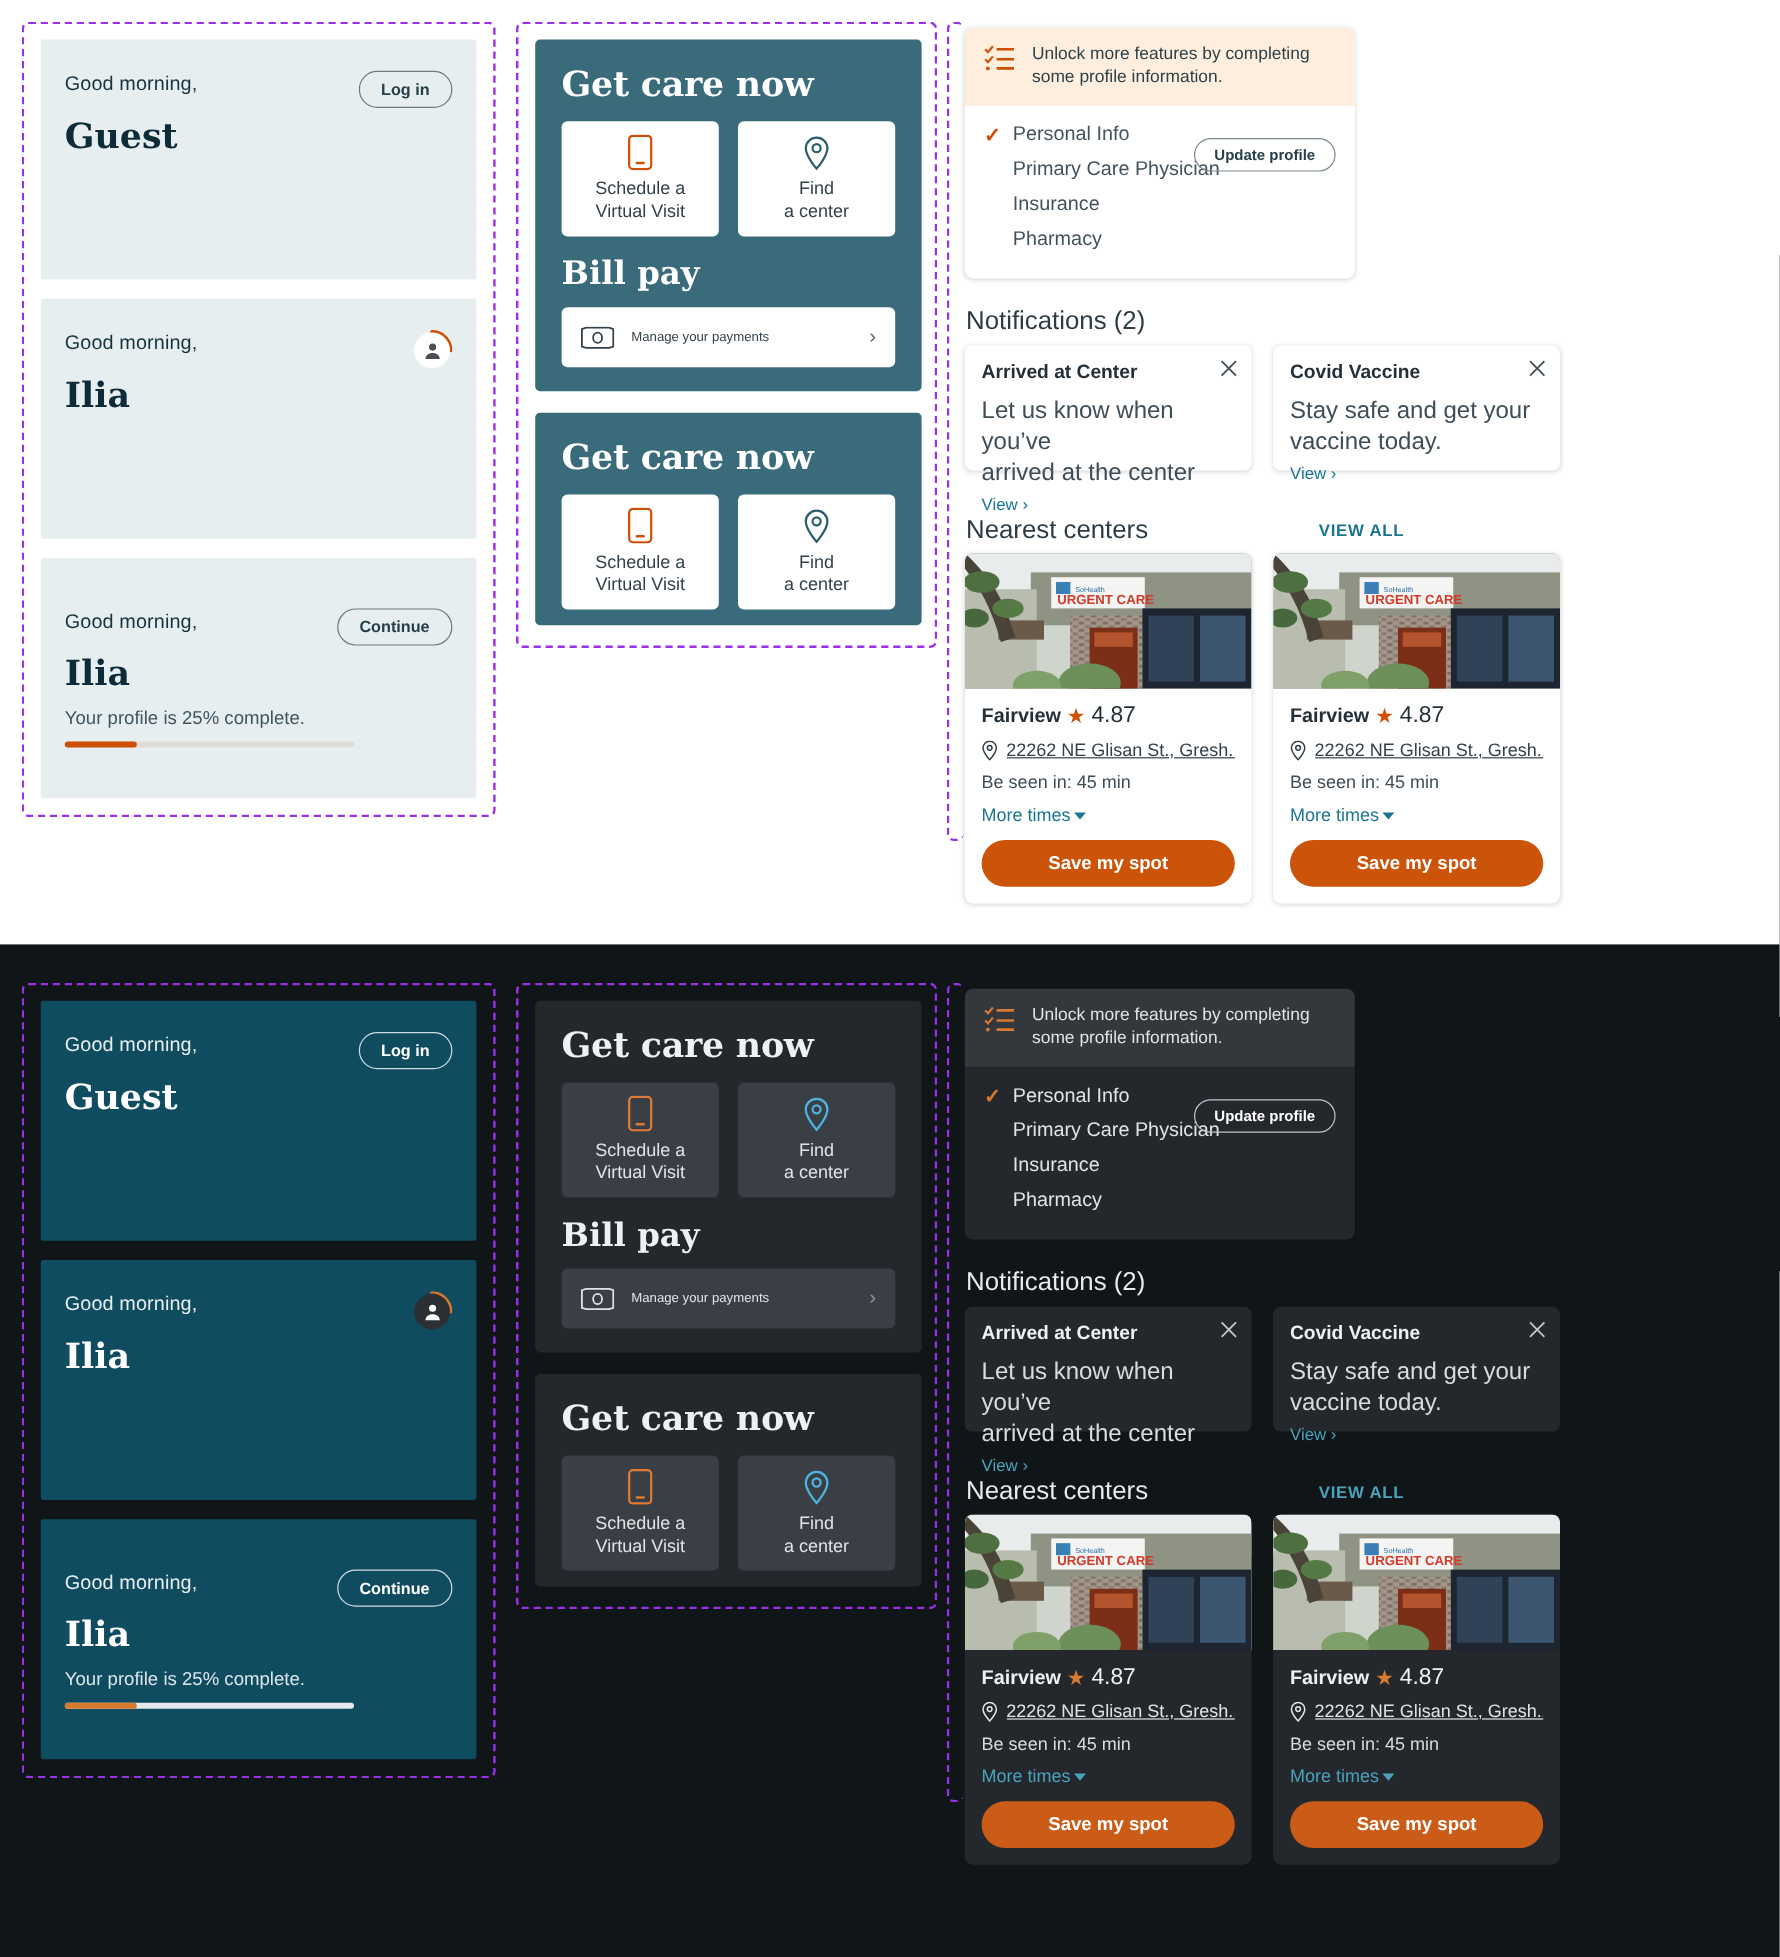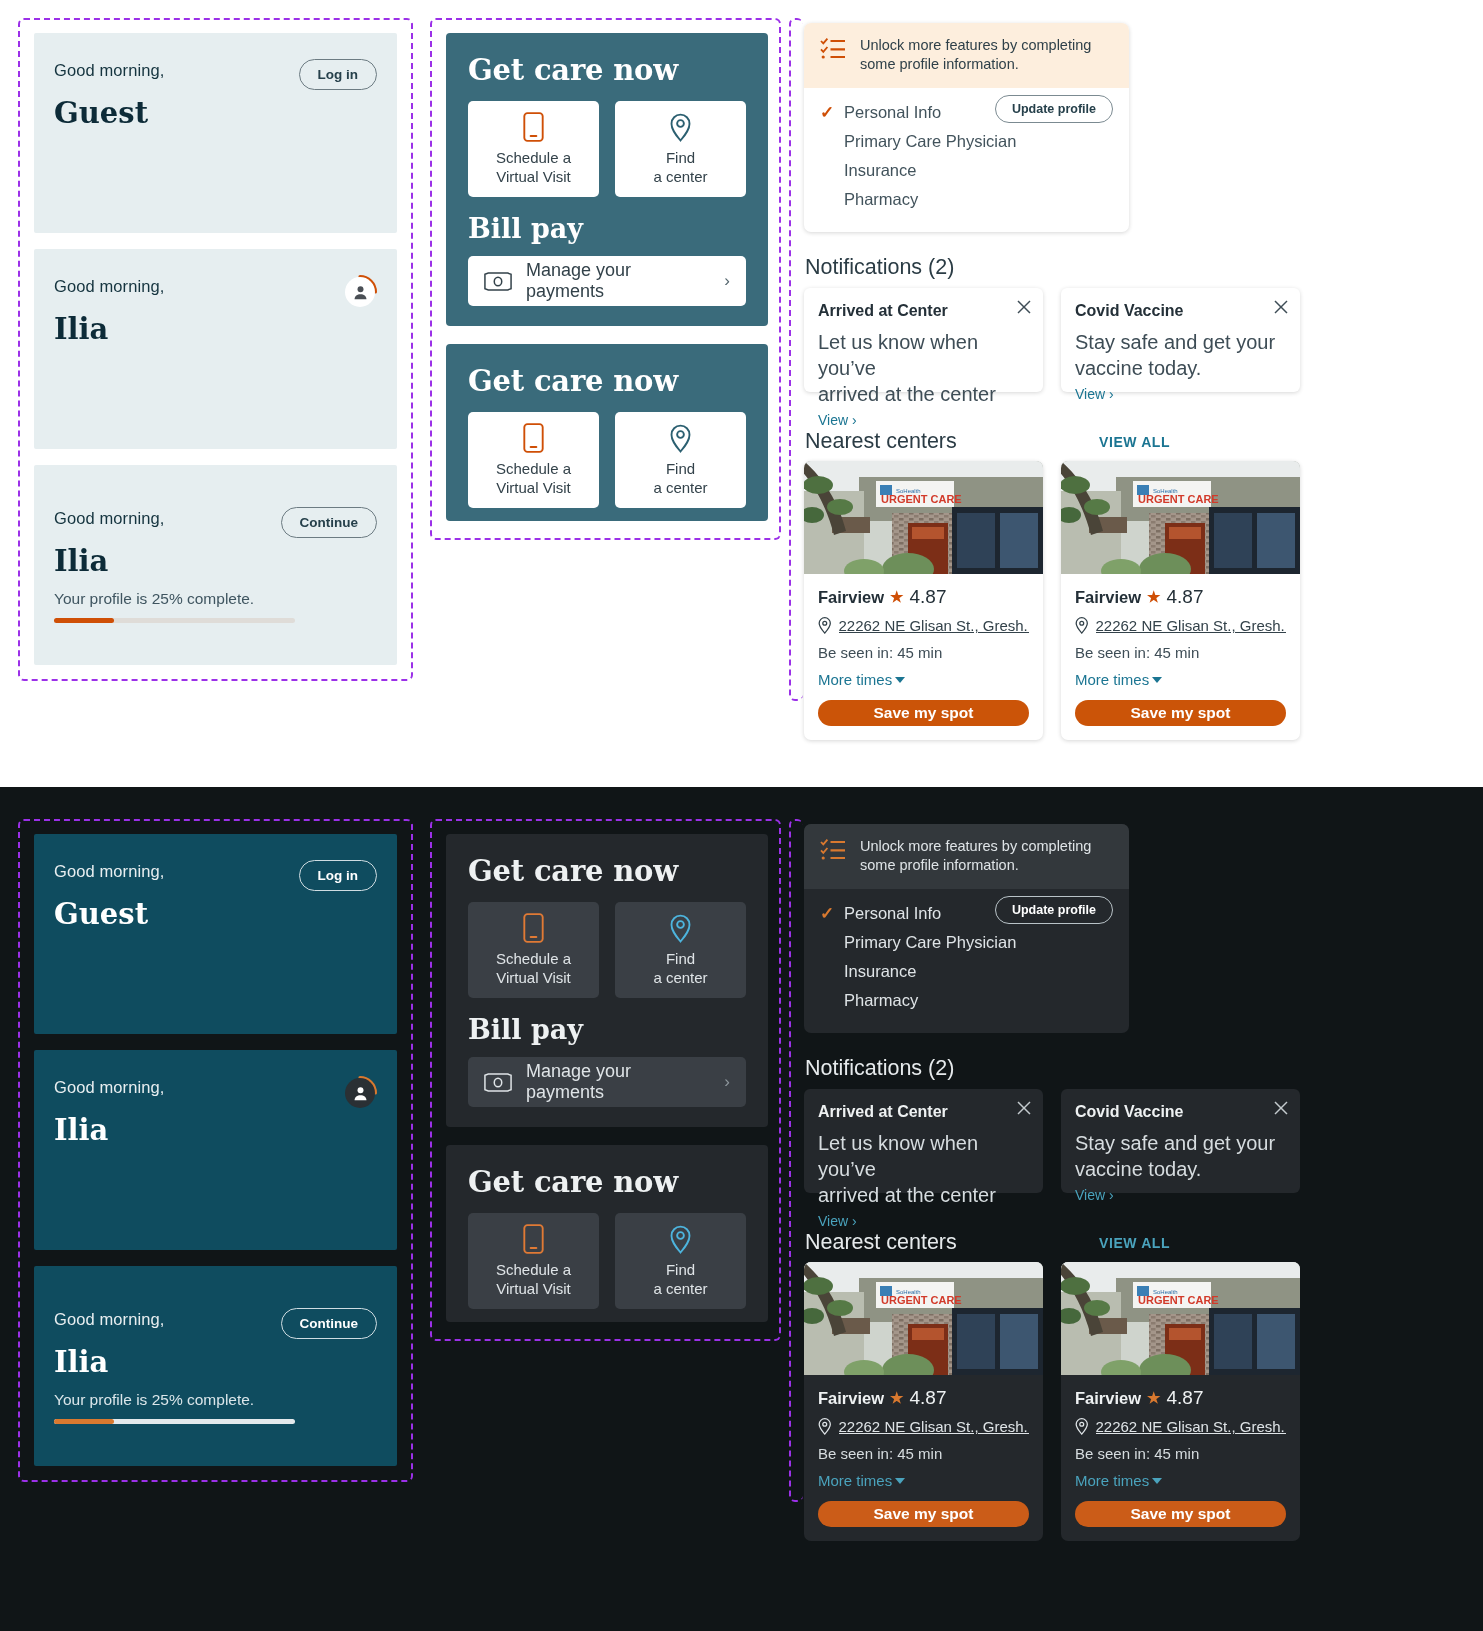--- a/index.html
+++ b/index.html
@@ -95,21 +95,21 @@
   .light .tile-label { color: #33424a; }
   .dark  .tile-label { color: #dfe4e7; }
   .bill-title { font-size: 27px; font-weight: 700; color: #ffffff; margin-top: 16px; }
   .dark .bill-title { color: #eef1f2; }
   .bill-row {
     margin-top: 12px; height: 50px; border-radius: 5px;
     display: flex; align-items: center; padding: 0 16px; gap: 14px; cursor: pointer;
   }
   .light .bill-row { background: #ffffff; }
   .dark  .bill-row { background: #3a3f45; }
-  .bill-label { font-size: 18px; flex: 1; }
+  .bill-label { font-size: 11px; flex: 1; }
   .light .bill-label { color: #33424a; }
   .dark  .bill-label { color: #dfe4e7; }
   .chev { font-size: 17px; }
   .light .chev { color: #55666e; }
   .dark  .chev { color: #8d969c; }
 
   
   .profile-card {
     position: absolute; width: 325px; border-radius: 7px; overflow: hidden;
   }
@@ -124,21 +124,21 @@
   .light .banner-text { color: #2f4049; }
   .dark  .banner-text { color: #dfe4e7; }
   .profile-body { padding: 10px 16px 18px 16px; position: relative; }
   .profile-item { display: flex; align-items: center; gap: 10px; height: 29px; font-size: 16.5px; }
   .light .profile-item { color: #42535c; }
   .dark  .profile-item { color: #dfe4e7; }
   .check { color: #cf4f06; font-size: 17px; font-weight: 700; width: 14px; }
   .dark .check { color: #d9792f; }
   .check.blank { visibility: hidden; }
   .update-btn {
-    position: absolute; right: 16px; top: 7px;
+    position: absolute; right: 16px; top: 27px;
     border-radius: 999px; padding: 6px 16px; font-size: 12.5px; font-weight: 700;
     background: transparent; cursor: pointer;
   }
   .light .update-btn { border: 1.3px solid #7b8a91; color: #26404b; }
   .dark  .update-btn { border: 1.3px solid #b9c3c8; color: #ffffff; }
 
   .rail-head { position: absolute; font-size: 21.5px; }
   .light .rail-head { color: #2b3c45; }
   .dark  .rail-head { color: #e6eaec; }
   .view-all { position: absolute; font-size: 14px; font-weight: 700; letter-spacing: .6px; cursor: pointer; margin-left: 44px; }
@@ -183,21 +183,21 @@
   .dark  .center-addr { color: #dfe4e7; }
   .center-addr .txt { text-decoration: underline; cursor: pointer; white-space: nowrap; overflow: hidden; }
   .center-wait { font-size: 15px; margin-top: 10px; }
   .light .center-wait { color: #3e4d56; }
   .dark  .center-wait { color: #d6dcdf; }
   .more-times { font-size: 15px; margin-top: 10px; cursor: pointer; display: flex; align-items: center; gap: 3px; }
   .light .more-times { color: #1b7592; }
   .dark  .more-times { color: #4aa3bd; }
   .caret { width: 0; height: 0; border-left: 5px solid transparent; border-right: 5px solid transparent; border-top: 6px solid currentColor; }
   .save-btn {
-    margin-top: 12px; width: 100%; height: 26px; border: none; border-radius: 999px;
+    margin-top: 12px; width: 100%; height: 39px; border: none; border-radius: 999px;
     background: #cb5408; color: #ffffff; font-size: 15.5px; font-weight: 700; cursor: pointer;
     font-family: "Liberation Sans", sans-serif;
   }
   .dark .save-btn { background: #cb5c18; }
 </style>
 </head>
 <body>
 
 <div class="section light">
 

